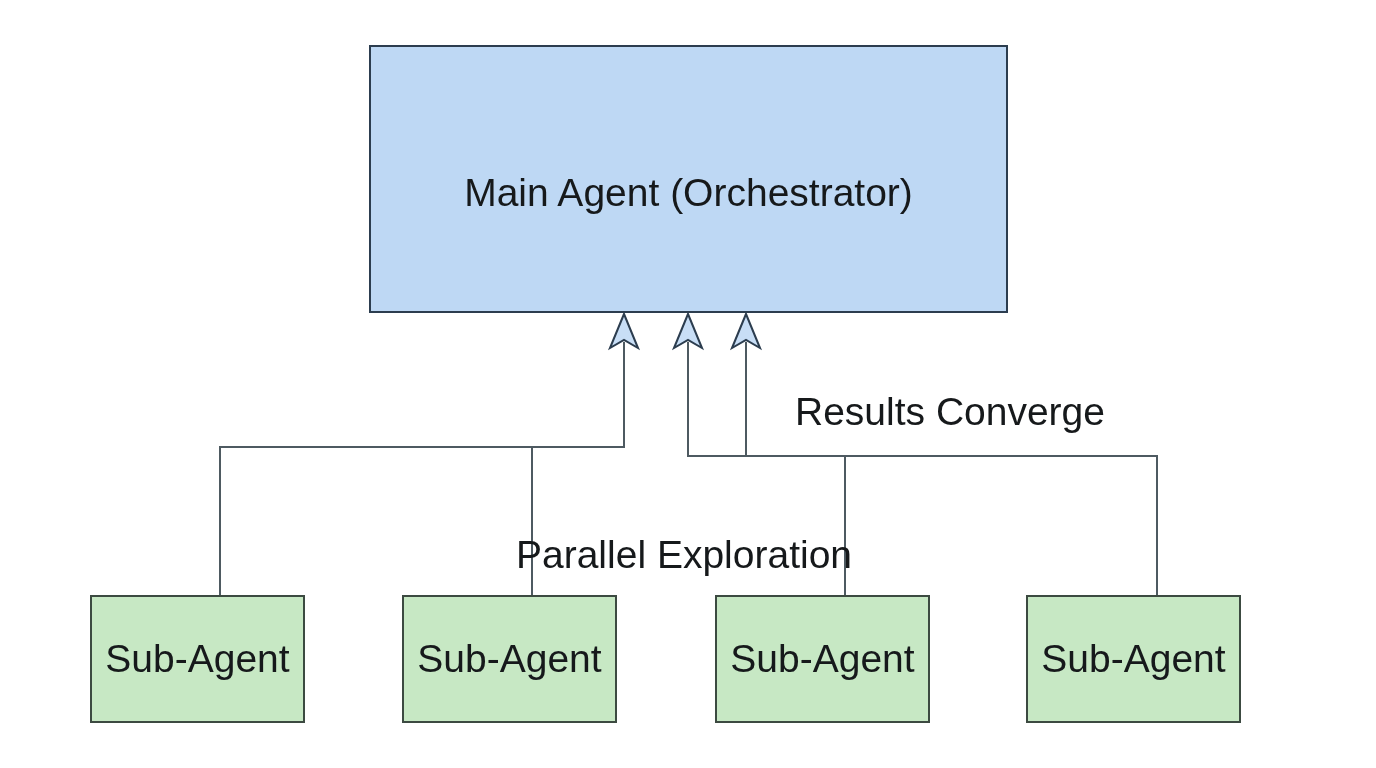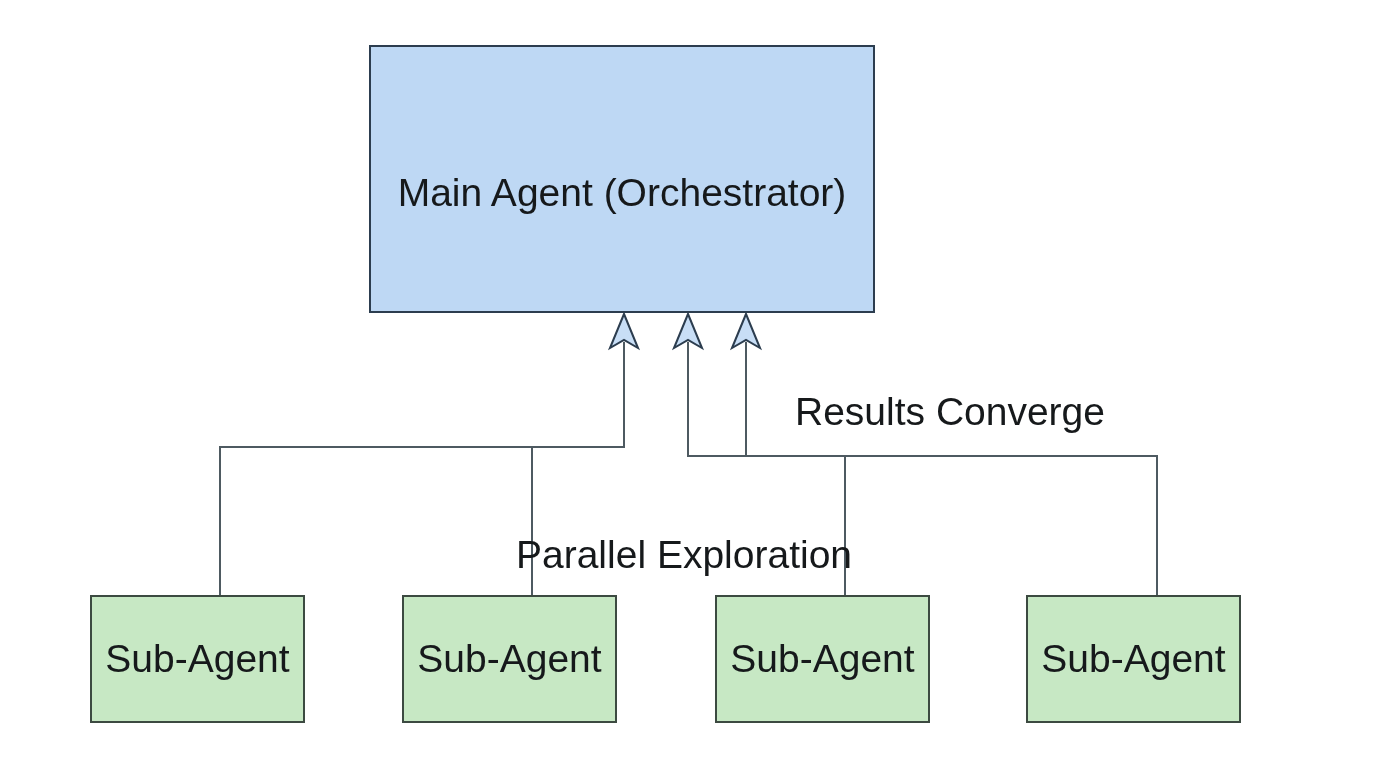--- a/index.html
+++ b/index.html
@@ -44,21 +44,21 @@
   }
   .node {
     position: absolute;
     display: flex;
     align-items: center;
     justify-content: center;
     text-align: center;
   }
   .main-node {
     left: 369px; top: 45px;
-    width: 506px; height: 268px;
+    width: 639px; height: 268px;
     background: var(--main-fill);
     border: 2px solid var(--main-border);
     font-size: 39px;
     padding-top: 28px;
   }
   .sub-node {
     top: 595px;
     width: 215px; height: 128px;
     background: var(--sub-fill);
     border: 2px solid var(--sub-border);

